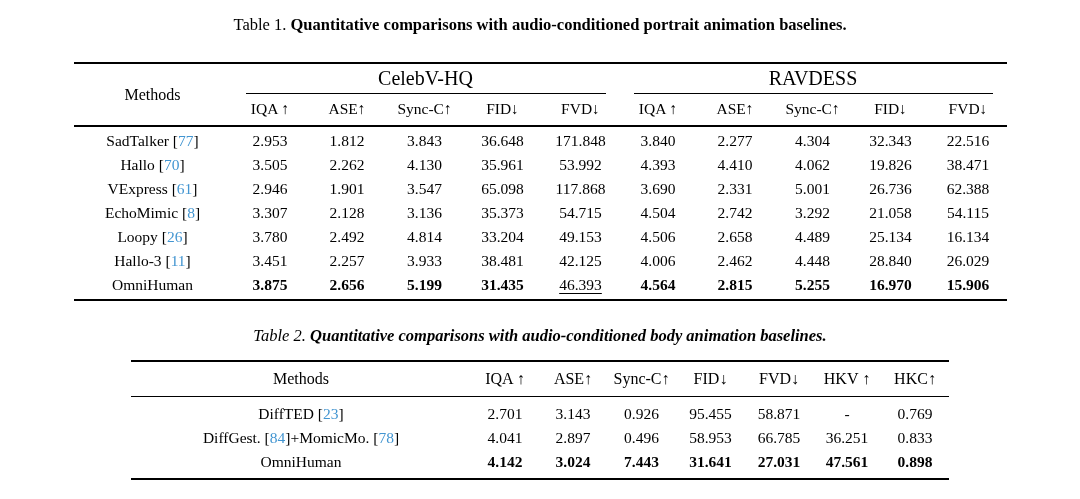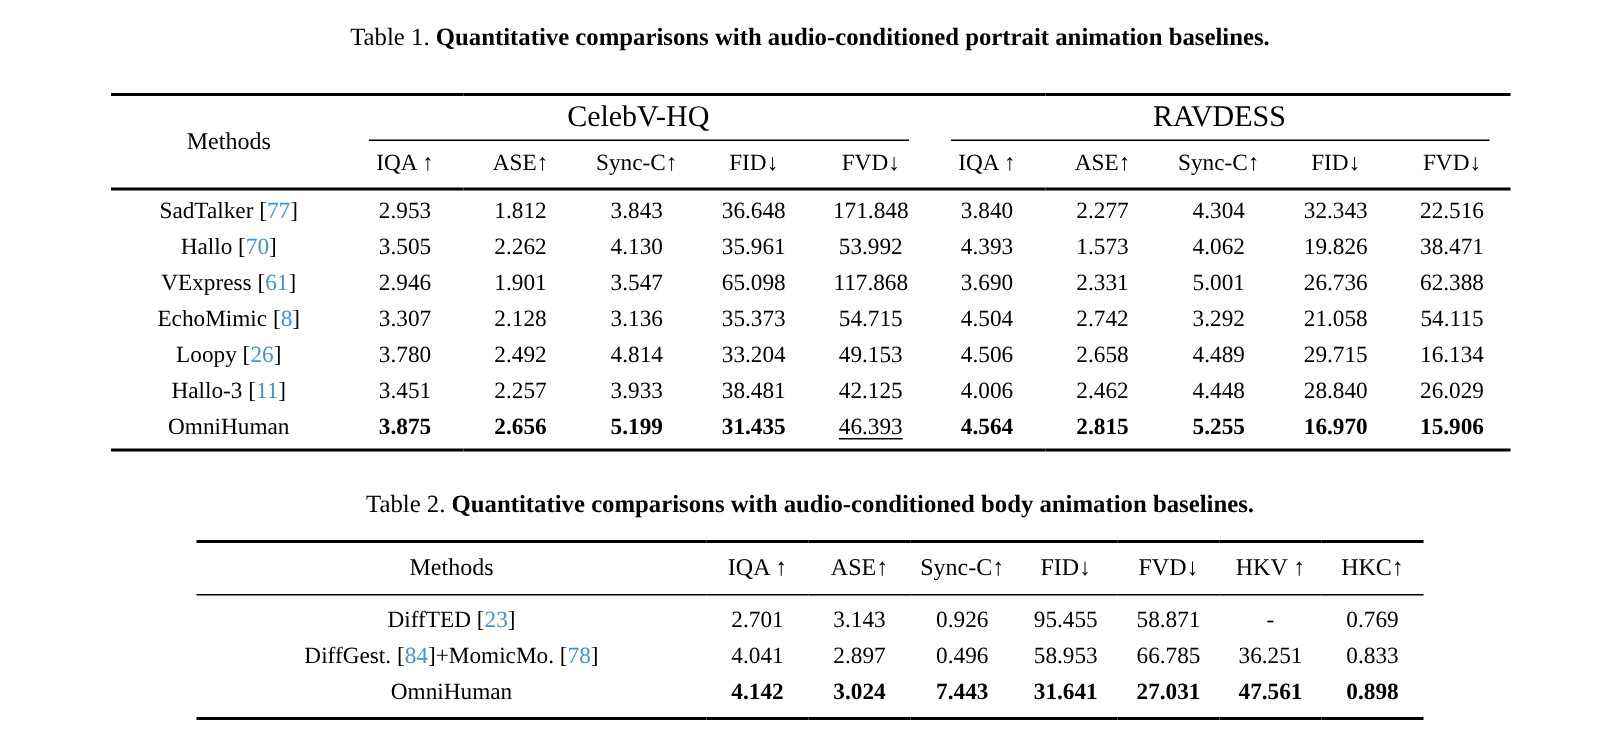--- a/index.html
+++ b/index.html
@@ -11,21 +11,21 @@
     color: #000000;
     font-family: "Liberation Serif", "DejaVu Serif", serif;
     overflow: hidden;
   }
   .caption {
     text-align: center;
     font-size: 16.5px;
     line-height: 24px;
   }
   .caption-1 { padding-top: 13px; }
-  .caption-2 { margin-top: 23px; }
+  .caption-2 { margin-top: 23px; font-style: italic; }
   .caption b { font-weight: bold; }
 
   table {
     border-collapse: collapse;
     table-layout: fixed;
     font-size: 15.5px;
     margin: 0 auto;
     border-top: 2px solid #000;
     border-bottom: 2px solid #000;
   }
@@ -122,21 +122,21 @@
           <td>22.516</td>
         </tr>
         <tr>
           <td class="method"><span>Hallo [</span><span class="cite">70</span><span>]</span></td>
           <td>3.505</td>
           <td>2.262</td>
           <td>4.130</td>
           <td>35.961</td>
           <td>53.992</td>
           <td>4.393</td>
-          <td>1.573</td>
+          <td>4.410</td>
           <td>4.062</td>
           <td>19.826</td>
           <td>38.471</td>
         </tr>
         <tr>
           <td class="method"><span>VExpress [</span><span class="cite">61</span><span>]</span></td>
           <td>2.946</td>
           <td>1.901</td>
           <td>3.547</td>
           <td>65.098</td>
@@ -163,21 +163,21 @@
         <tr>
           <td class="method"><span>Loopy [</span><span class="cite">26</span><span>]</span></td>
           <td>3.780</td>
           <td>2.492</td>
           <td>4.814</td>
           <td>33.204</td>
           <td>49.153</td>
           <td>4.506</td>
           <td>2.658</td>
           <td>4.489</td>
-          <td>29.715</td>
+          <td>25.134</td>
           <td>16.134</td>
         </tr>
         <tr>
           <td class="method"><span>Hallo-3 [</span><span class="cite">11</span><span>]</span></td>
           <td>3.451</td>
           <td>2.257</td>
           <td>3.933</td>
           <td>38.481</td>
           <td>42.125</td>
           <td>4.006</td>

